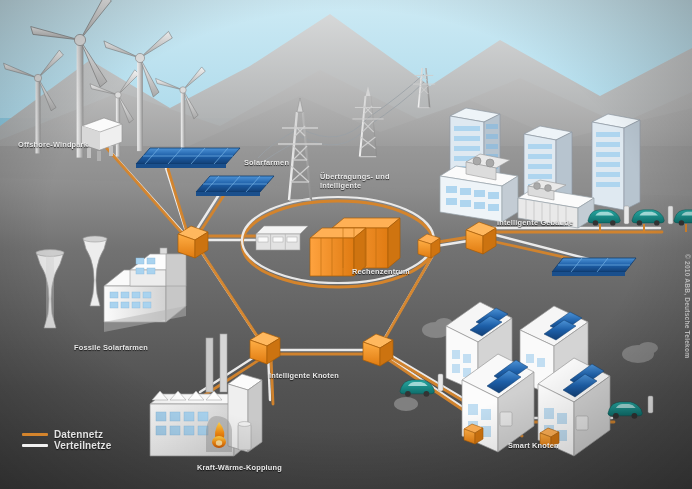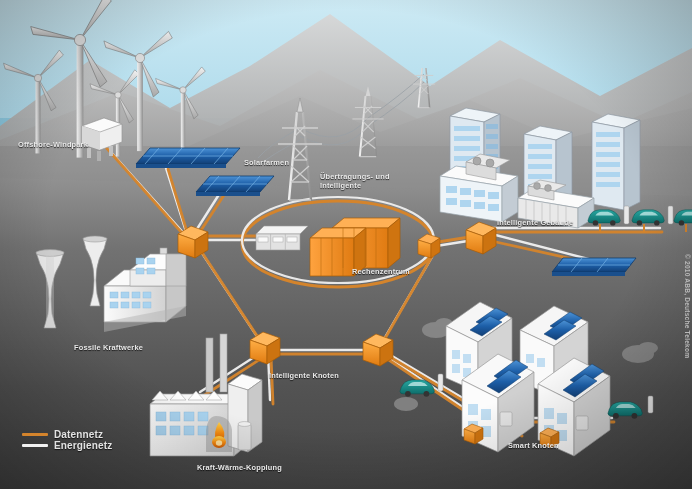--- a/index.html
+++ b/index.html
@@ -674,31 +674,31 @@
     </g>
 
     <rect x="0" y="0" width="692" height="489" fill="url(#vign)" pointer-events="none"></rect>
   </svg>
 
   <div class="lbl" style="left:18px; top:140px;">Offshore-Windpark</div>
   <div class="lbl" style="left:244px; top:158px;">Solarfarmen</div>
   <div class="lbl two" style="left:320px; top:172px;">Übertragungs- und Intelligente</div>
   <div class="lbl" style="left:307px; top:267px;margin-left:45px;">Rechenzentrum</div>
   <div class="lbl" style="left:497px; top:218px;">Intelligente Gebäude</div>
-  <div class="lbl" style="left:74px; top:343px;">Fossile Kraftwerke</div>
+  <div class="lbl" style="left:74px; top:343px;">Fossile Solarfarmen</div>
   <div class="lbl" style="left:269px; top:359px;margin-top:12px;">Intelligente Knoten</div>
   <div class="lbl" style="left:508px; top:441px;">Smart Knoten</div>
   <div class="lbl" style="left:153px; top:463px;padding-left:44px;">Kraft-Wärme-Kopplung</div>
 
   <div id="legend">
     <div class="row">
       <span class="sw data"></span>
       <span class="tx">Datennetz</span>
     </div>
     <div class="row">
       <span class="sw energy"></span>
-      <span class="tx">Energienetz</span>
+      <span class="tx">Verteilnetze</span>
     </div>
   </div>
 
   <div id="copyright">© 2010 ABB, Deutsche Telekom</div>
 
 </div>
 
 </body></html>

